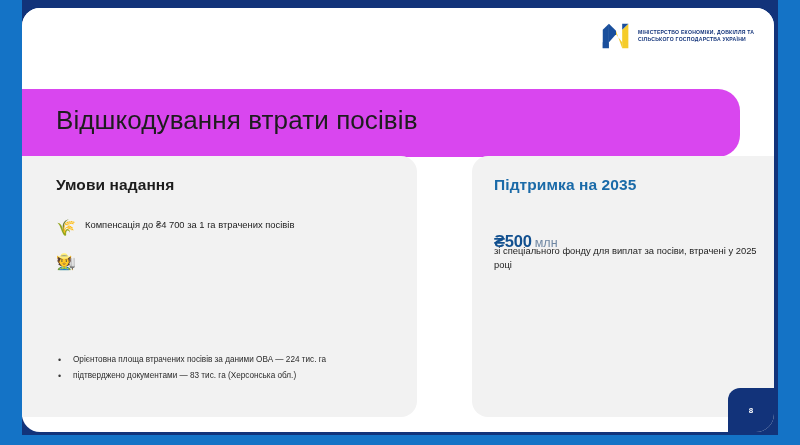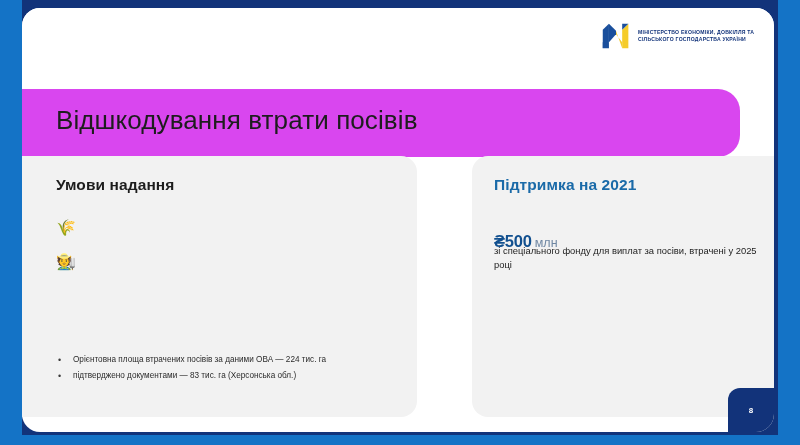--- a/index.html
+++ b/index.html
@@ -286,40 +286,41 @@
     <div class="title-plate">
       <div class="title-text">Відшкодування втрати посівів</div>
     </div>
 
     <div class="card-left">
       <div class="card-left-title">Умови надання</div>
 
       <div class="cond-list">
         <div class="cond-row">
           <div class="cond-emoji">🌾</div>
+          <div class="cond-text">Компенсація до ₴4 700 за 1 га втрачених посівів</div>
         </div>
         <div class="cond-row">
           <div class="cond-emoji">🧑‍🌾</div>
         </div>
       </div>
 
       <div class="bullets">
         <div class="bullet-row">
           <div class="bullet-dot">•</div>
           <div class="bullet-text">Орієнтовна площа втрачених посівів за даними ОВА — 224 тис. га</div>
         </div>
         <div class="bullet-row">
           <div class="bullet-dot">•</div>
           <div class="bullet-text">підтверджено документами — 83 тис. га (Херсонська обл.)</div>
         </div>
       </div>
     </div>
 
     <div class="card-right">
-      <div class="card-right-title">Підтримка на 2021</div>
+      <div class="card-right-title">Підтримка на 2035</div>
       <div class="amount-line">
         <span class="amount-value">₴500</span><span class="amount-unit">млн</span>
       </div>
       <div class="amount-desc">зі спеціального фонду для виплат за посіви, втрачені у 2025 році</div>
     </div>
 
     <div class="page-corner">
       <span class="page-num">8</span>
     </div>
 

